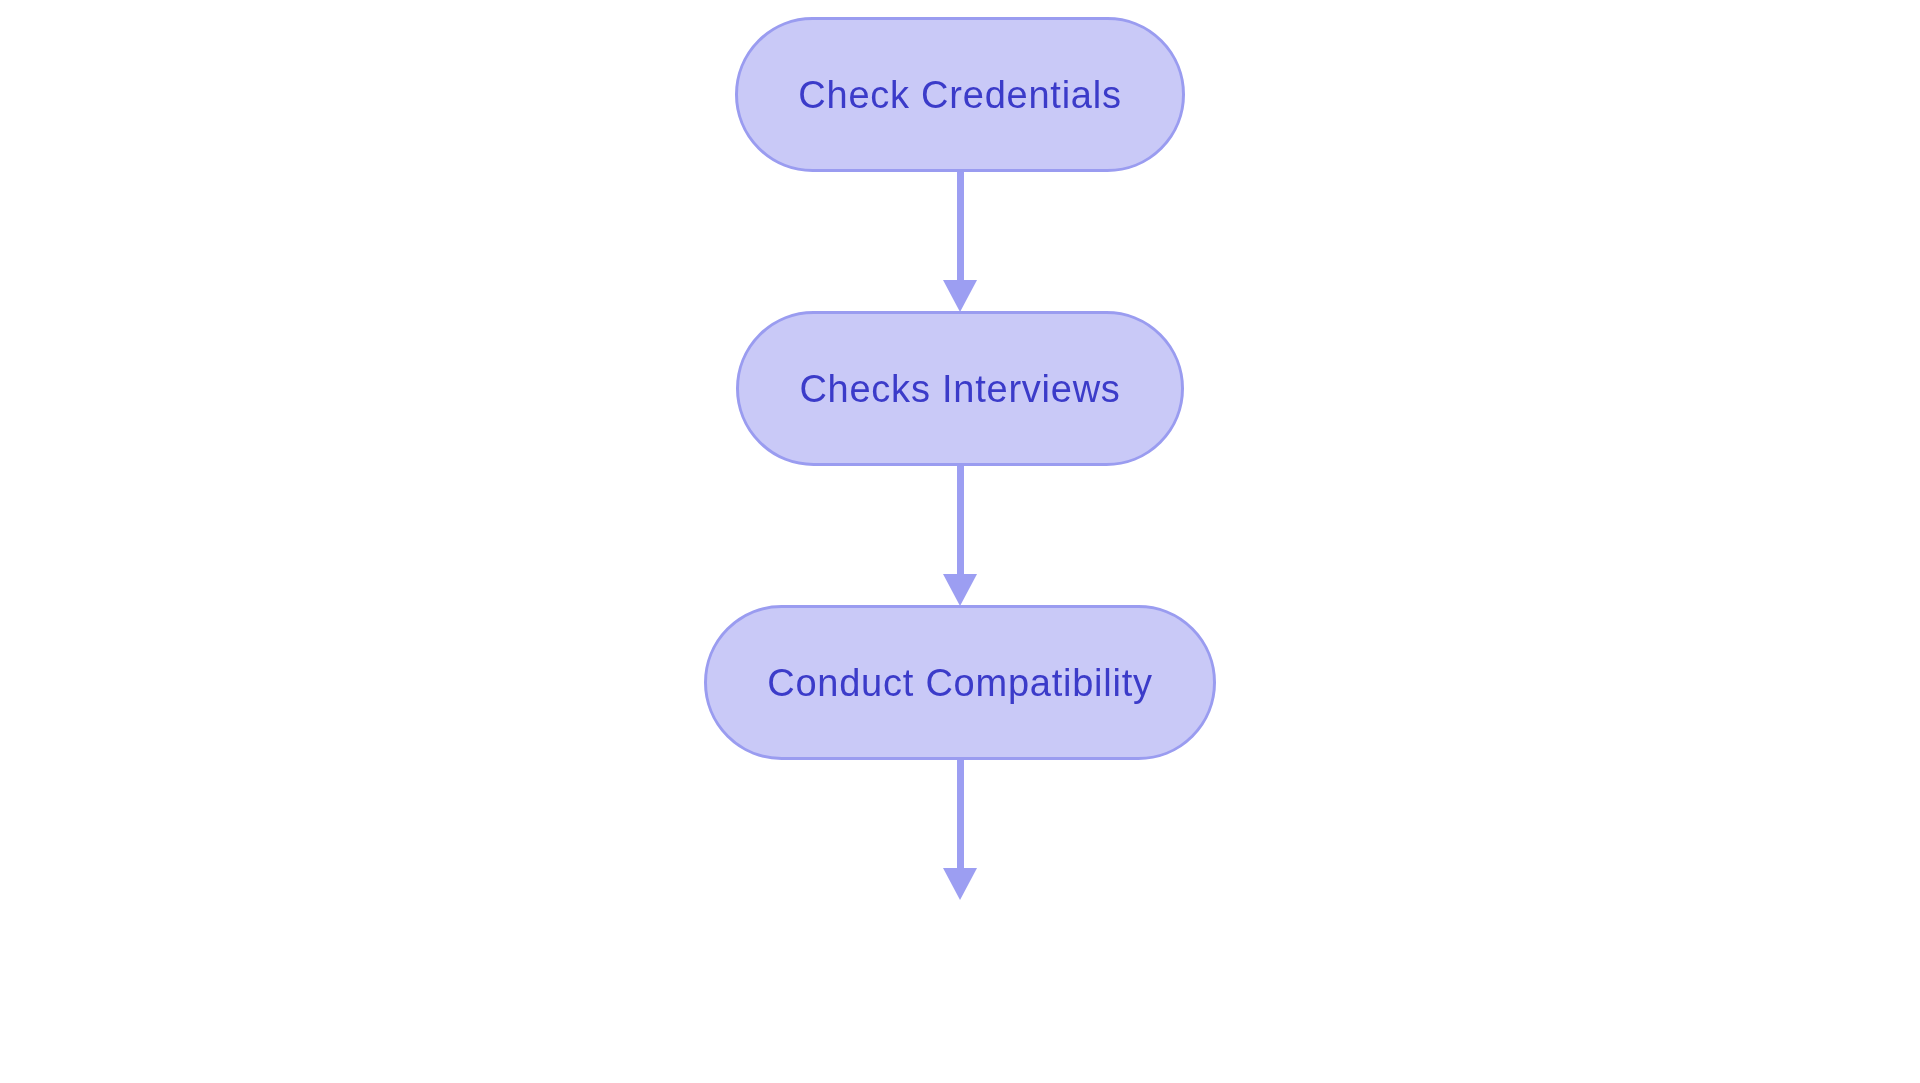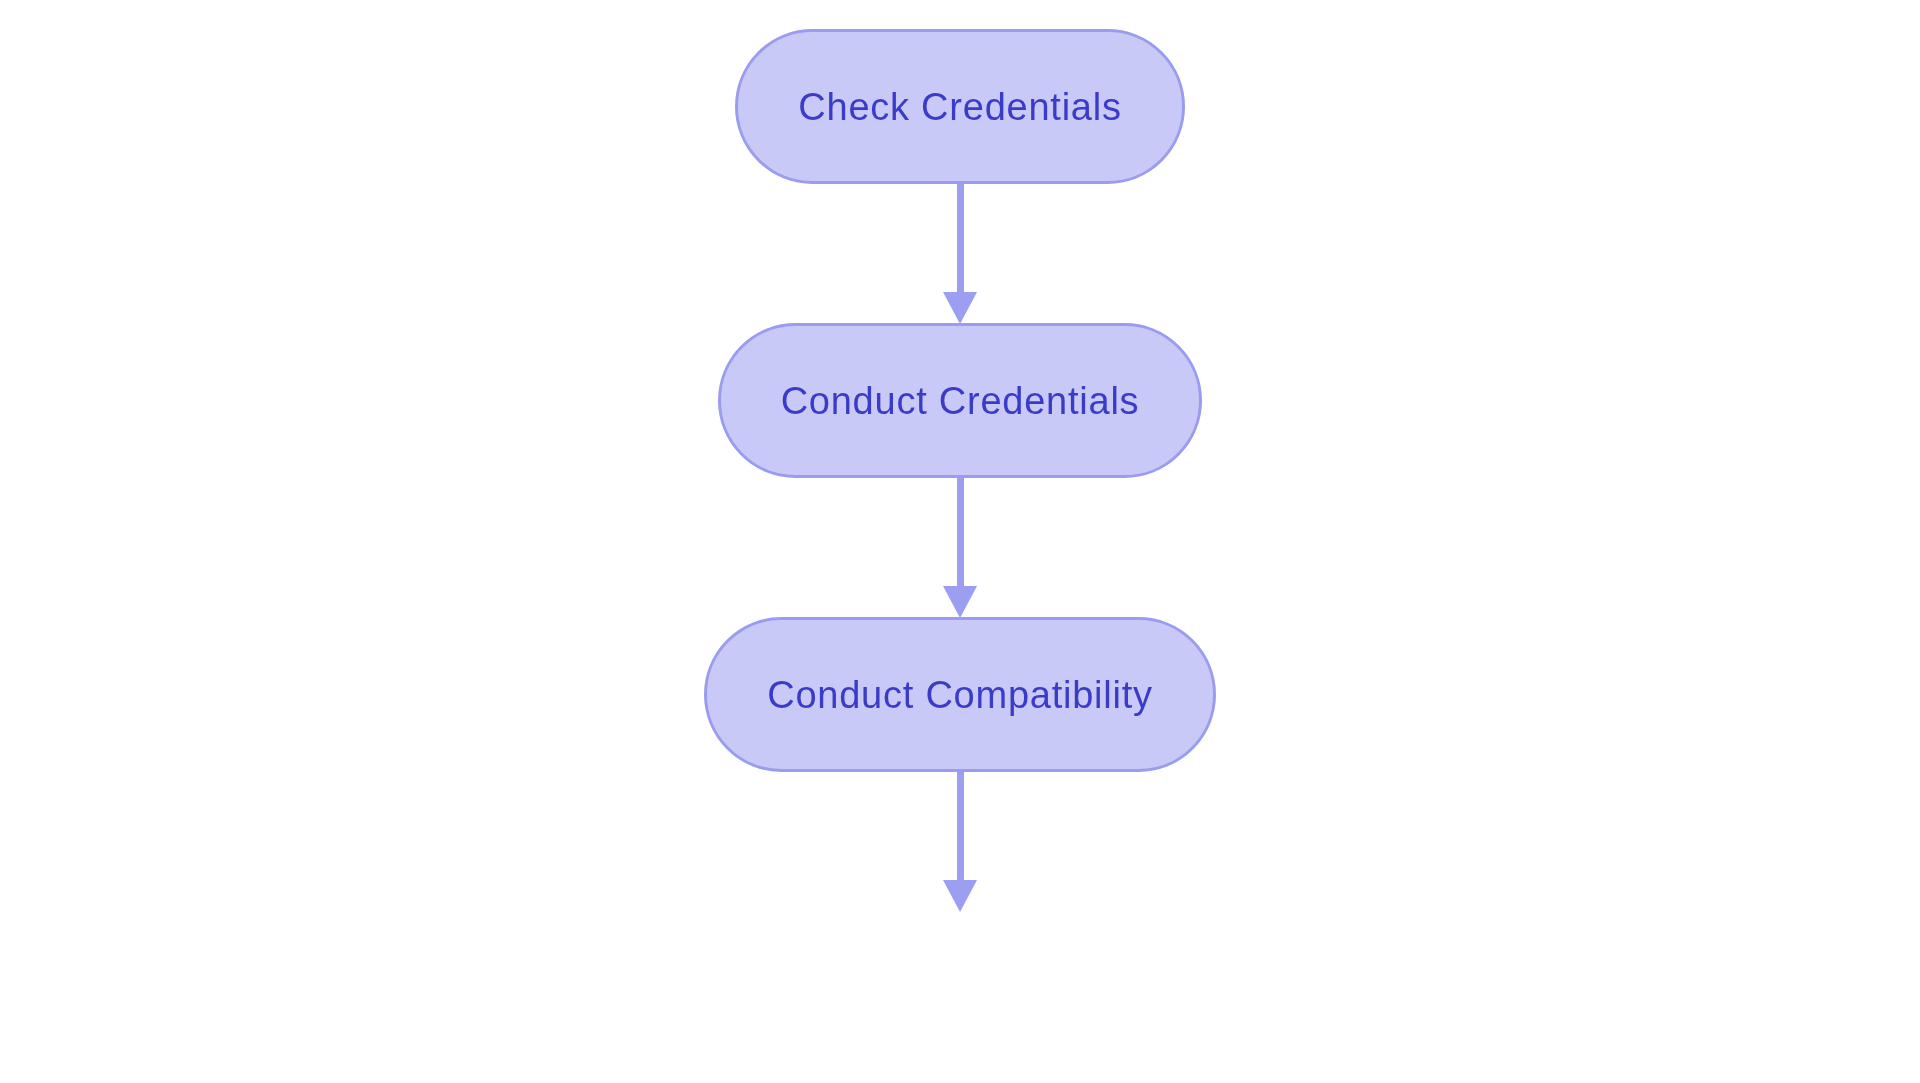--- a/index.html
+++ b/index.html
@@ -12,21 +12,21 @@
     background: #ffffff;
     font-family: "Liberation Sans", sans-serif;
     overflow: hidden;
   }
   .canvas {
     width: 1920px;
     height: 1083px;
     display: flex;
     flex-direction: column;
     align-items: center;
-    padding-top: 29px;
+    padding-top: 17px;
     box-sizing: border-box;
   }
   .node {
     height: 155px;
     box-sizing: border-box;
     background: #c9c9f7;
     border: 3px solid #9a9cf0;
     border-radius: 80px;
     display: flex;
     align-items: center;
@@ -72,21 +72,21 @@
   <div class="node">
     <span class="node-label">Check Credentials</span>
   </div>
 
   <div class="connector">
     <div class="arrow-line"></div>
     <div class="arrow-head"></div>
   </div>
 
   <div class="node">
-    <span class="node-label">Conduct Credentials</span>
+    <span class="node-label">Checks Interviews</span>
   </div>
 
   <div class="connector">
     <div class="arrow-line"></div>
     <div class="arrow-head"></div>
   </div>
 
   <div class="node">
     <span class="node-label">Conduct Compatibility</span>
   </div>

